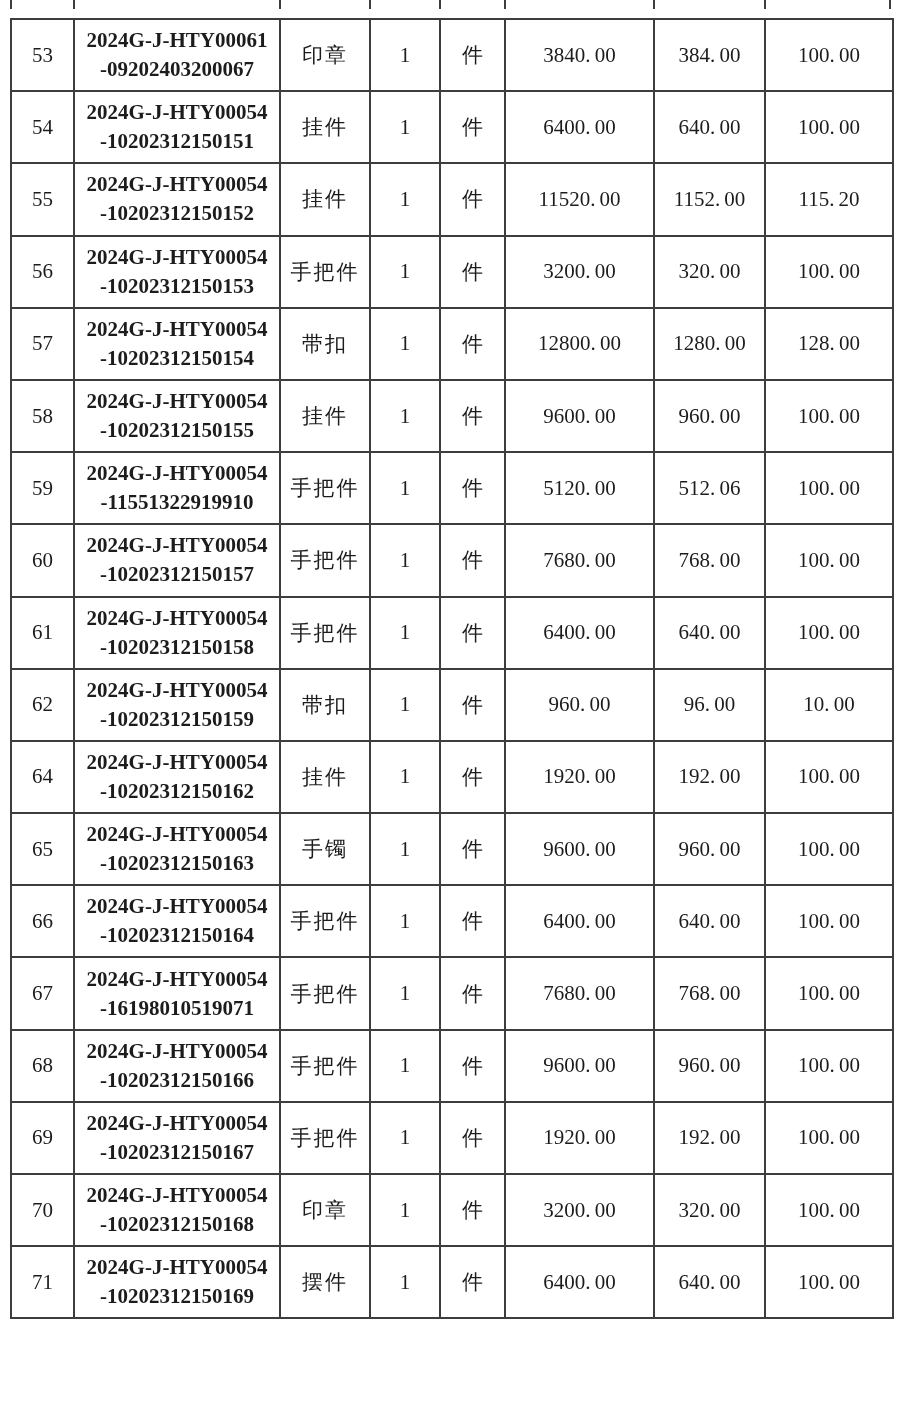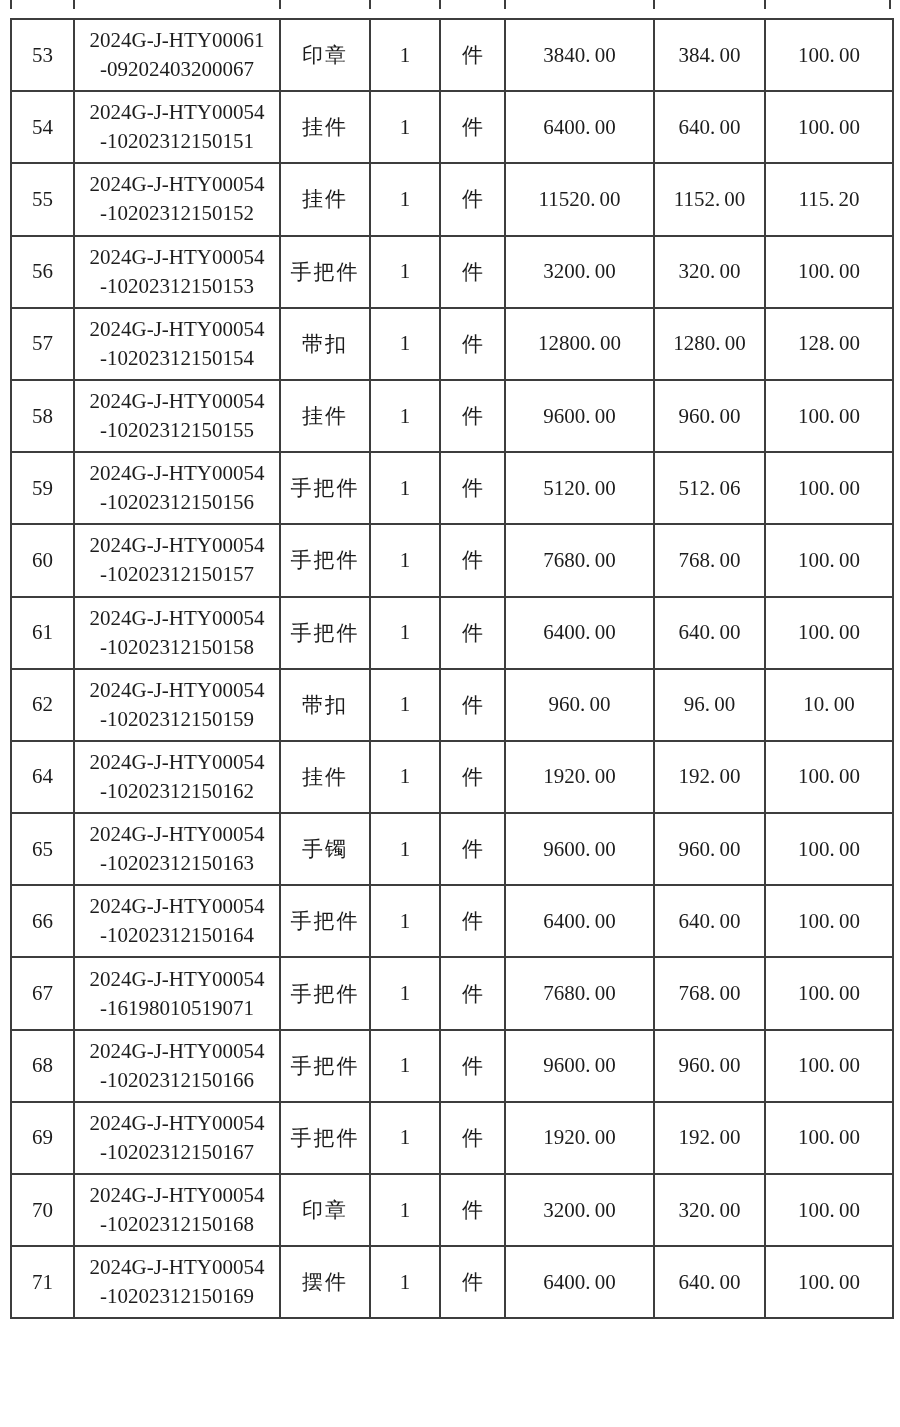--- a/index.html
+++ b/index.html
@@ -18,21 +18,21 @@
   table.items td{
     border:2px solid #3d3d3d;
     text-align:center;vertical-align:middle;
     height:70.2px;
     font-size:21px;
     padding:0 2px;
     overflow:hidden;
     white-space:nowrap;
   }
   td.c-code{font-size:21px;}
-  td.c-code div{line-height:29px;}
+  td.c-code div{line-height:29px;font-weight:bold;}
   td.c-item{letter-spacing:2px;font-size:21px;}
   td.c-unit{font-size:21px;}
   td.c-num{font-size:21px;margin-top:25px;}
   col.w-no{width:63px;}
   col.w-code{width:206px;}
   col.w-item{width:90px;}
   col.w-qty{width:70px;}
   col.w-unit{width:65px;}
   col.w-amt{width:149px;}
   col.w-fee{width:111px;}
@@ -142,21 +142,21 @@
           <td class="c-qty">1</td>
           <td class="c-unit">件</td>
           <td class="c-num">9600. 00</td>
           <td class="c-num">960. 00</td>
           <td class="c-num">100. 00</td>
         </tr>
         <tr>
           <td class="c-no">59</td>
           <td class="c-code">
             <div>2024G-J-HTY00054</div>
-            <div>-10202312150156</div>
+            <div>-11551322919910</div>
           </td>
           <td class="c-item">手把件</td>
           <td class="c-qty">1</td>
           <td class="c-unit">件</td>
           <td class="c-num">5120. 00</td>
           <td class="c-num">512. 06</td>
           <td class="c-num">100. 00</td>
         </tr>
         <tr>
           <td class="c-no">60</td>

